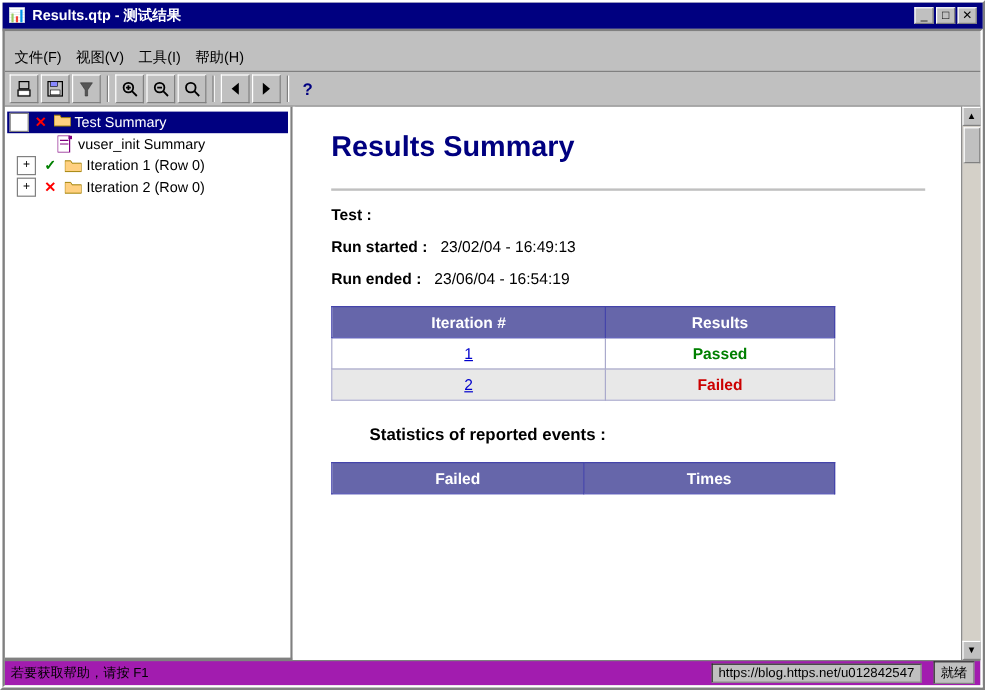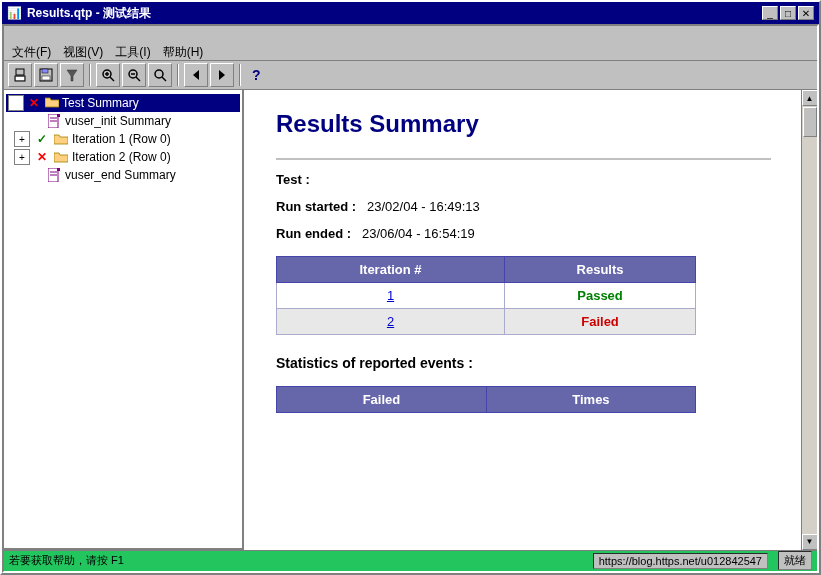--- a/index.html
+++ b/index.html
@@ -43,23 +43,23 @@
       align-items: center;
       justify-content: center;
       cursor: pointer;
       color: black;
     }
     
     .menu-bar {
       background: #c0c0c0;
       border-bottom: 1px solid #808080;
       display: flex;
-      align-items: flex-start;
+      align-items: flex-end;
       height: 35px;
-      padding: 16px 2px;
+      padding: 0 2px;
     }
     .menu-item {
       padding: 2px 6px;
       font-size: 12px;
       cursor: pointer;
     }
     
     .toolbar {
       background: #c0c0c0;
       border-bottom: 1px solid #808080;
@@ -206,25 +206,26 @@
       text-decoration: underline;
       cursor: pointer;
     }
     .status-passed { color: #008000; font-weight: bold; }
     .status-failed { color: #cc0000; font-weight: bold; }
     .statistics-title {
       font-size: 14px;
       font-weight: bold;
       margin-top: 20px;
       margin-bottom: 5px;
+      margin-left: 32px;
     }
     
     .status-bar {
       height: 22px;
-      background: #22c55e;
+      background: #a21caf;
       border-top: 1px solid #808080;
       display: flex;
       align-items: center;
       padding: 0 5px;
       font-size: 11px;
       gap: 10px;
     }
     .status-left { flex: 1; }
     .status-right {
       border: 1px inset #808080;
@@ -413,32 +414,20 @@
           <span class="tree-expand" style="margin-right:4px;">+</span>
           <span class="tree-icon icon-cross">✕</span>
           <span class="tree-icon" style="margin-right:3px;">
             <svg width="14" height="12" viewBox="0 0 14 12">
                 <path d="M0,2 L5,2 L6,4 L14,4 L14,11 L0,11 Z" fill="#ffd080" stroke="#a08000" stroke-width="0.8"></path>
               </svg>
           </span>
           <span>Iteration 2 (Row 0)</span>
         </div>
 
-        <div class="tree-item" style="padding-left:20px;">
-          <span style="width:16px; display:inline-block; margin-right:4px;"></span>
-          <span class="tree-icon" style="color:#800080;">
-            <svg width="12" height="14" viewBox="0 0 12 14">
-                <rect x="0" y="0" width="10" height="14" fill="white" stroke="#800080" stroke-width="1"></rect>
-                <rect x="9" y="0" width="3" height="3" fill="#800080"></rect>
-                <line x1="2" y1="4" x2="9" y2="4" stroke="#800080" stroke-width="1"></line>
-                <line x1="2" y1="7" x2="9" y2="7" stroke="#800080" stroke-width="1"></line>
-              </svg>
-          </span>
-          <span>vuser_end Summary</span>
-        </div>
       </div>
 
       <div class="right-with-scroll">
         <div class="right-panel">
           <div class="results-title">Results Summary</div>
 
           <div class="info-section">
             <div class="info-line">
               <span class="info-label">Test :</span>
             </div>

